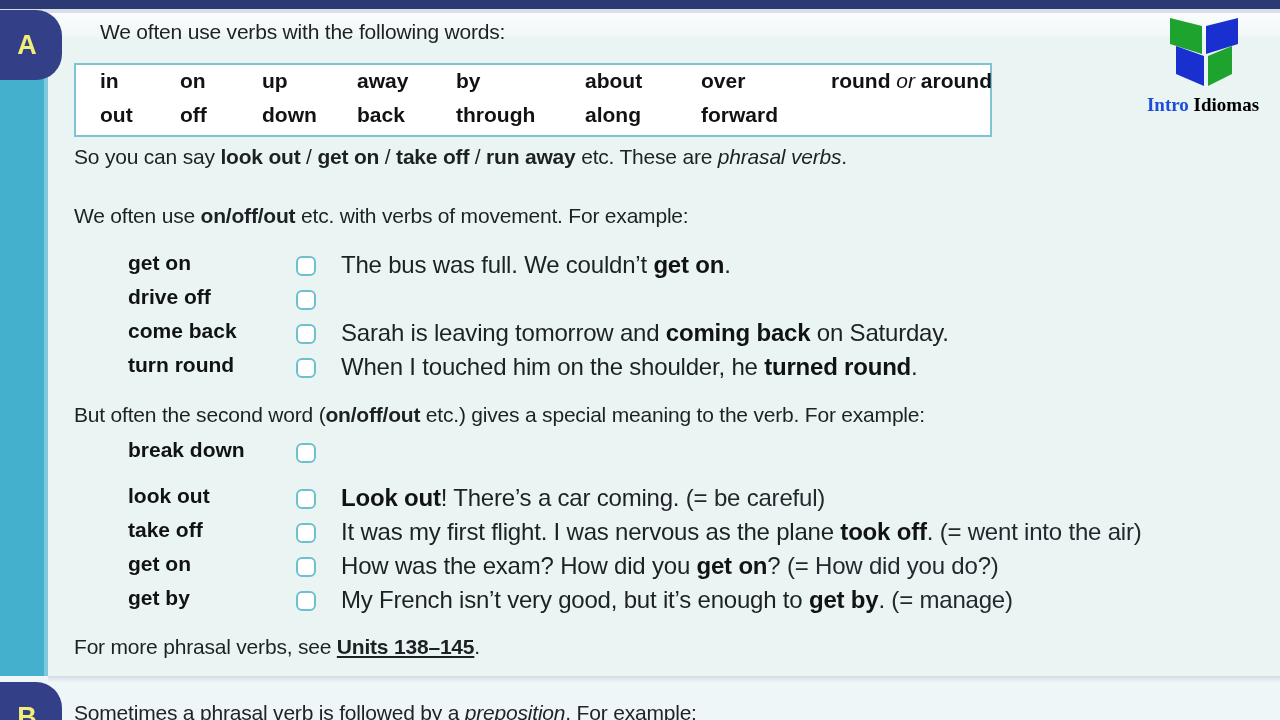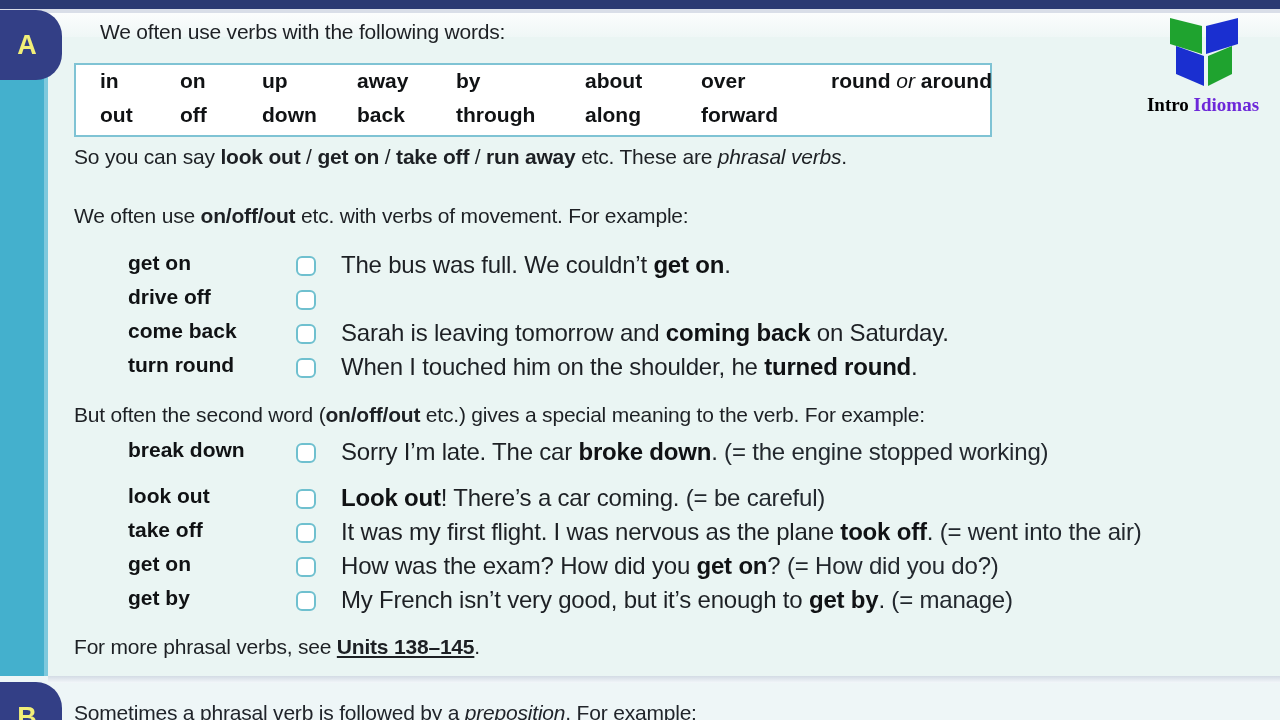--- a/index.html
+++ b/index.html
@@ -201,22 +201,22 @@
   .logo-text {
     position: absolute;
     left: 0; top: 88px;
     width: 146px;
     text-align: center;
     font-family: "Liberation Serif", serif;
     font-size: 19px;
     font-weight: bold;
     white-space: nowrap;
   }
-  .logo-text .g { color: #000000; }
-  .logo-text .b { color: #6d28d9; }
+  .logo-text .g { color: #1d4ed8; }
+  .logo-text .b { color: #000000; }
 </style>
 </head>
 <body>
 
 <div id="page">
 
   <div class="topbar"></div>
   <div class="topbar-sheen"></div>
 
   <div class="sheet"></div>
@@ -278,21 +278,20 @@
     <span class="ex-verb">turn round</span>
     <span class="ex-bullet"></span>
     <span class="ex-text"><span>When I touched him on the shoulder, he </span><b>turned round</b><span>.</span></span>
   </div>
 
   <div class="txt lead-4"><span>But often the second word (</span><b>on/off/out</b><span> etc.) gives a special meaning to the verb. For example:</span></div>
 
   <div class="exrow" style="top:438px">
     <span class="ex-verb">break down</span>
     <span class="ex-bullet"></span>
-    <span class="ex-text"><span>Sorry I’m late.  The car </span><b>broke down</b><span>.</span><span class="ex-gloss">   (= the engine stopped working)</span></span>
   </div>
 
   <div class="exrow" style="top:484px">
     <span class="ex-verb">look out</span>
     <span class="ex-bullet"></span>
     <span class="ex-text"><b>Look out</b><span>!  There’s a car coming.</span><span class="ex-gloss">   (= be careful)</span></span>
   </div>
 
   <div class="exrow" style="top:518px">
     <span class="ex-verb">take off</span>

